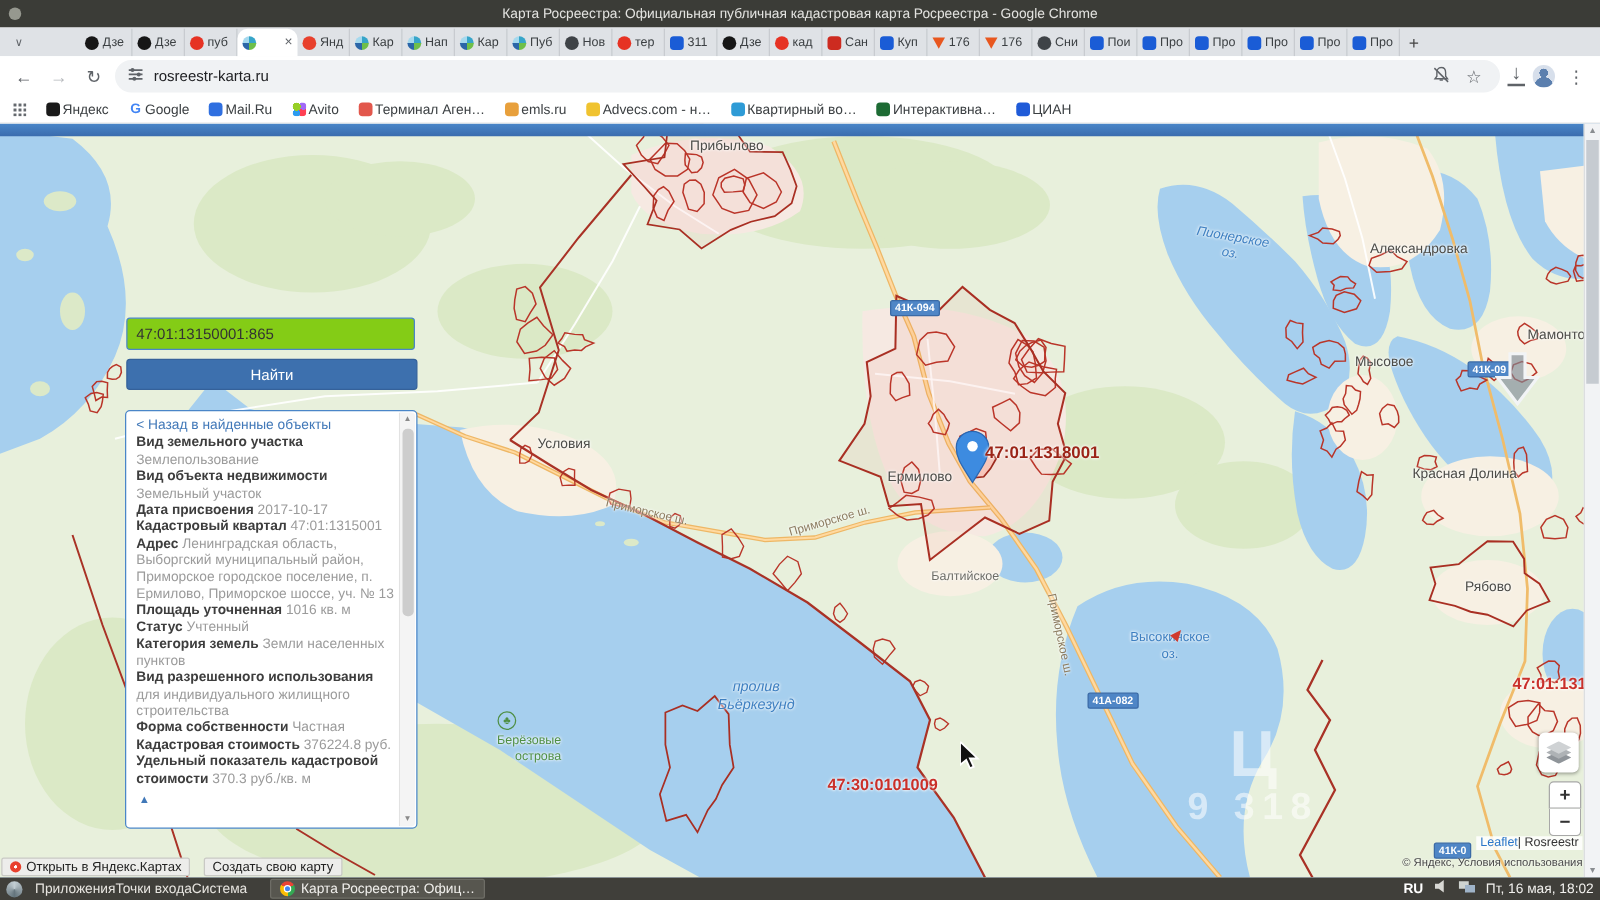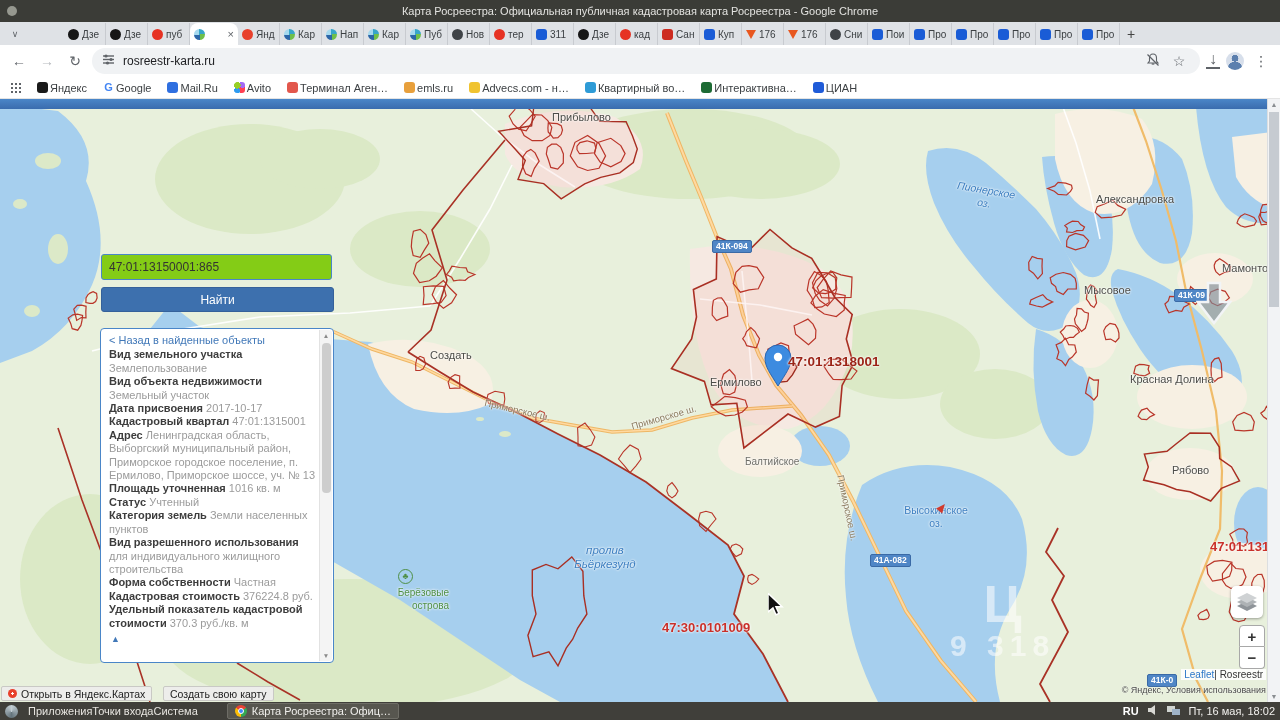--- a/index.html
+++ b/index.html
@@ -103,21 +103,21 @@
 
 #pg-scroll{position:absolute;right:0;top:0;width:13px;height:603px;background:#f2f3f5;border-left:1px solid #dcdee0;z-index:40}
 #pg-scroll .sarr{font-size:7px;color:#8a8d91}
 #pg-thumb{position:absolute;left:1px;width:10px;top:13px;height:195px;background:#c6cbd1}
 
 
 #taskbar{position:absolute;left:0;bottom:0;width:1280px;height:18px;background:#403f3a;display:flex;align-items:center;padding:0 5px;gap:10px;z-index:100}
 #tb-logo{width:13px;height:13px;border-radius:50%;background:conic-gradient(#c3ced4,#64747c,#c3ced4);flex:none}
 #tb-menus{display:flex;}
 .tb-menu{font-size:11px;color:#e7e5e0;white-space:nowrap}
-#tb-win{display:flex;align-items:center;gap:5px;background:#57564f;border:1px solid #6e6d66;border-radius:2px;height:16px;padding:0 7px;margin-left:19px}
+#tb-win{display:flex;align-items:center;gap:5px;background:#57564f;border:1px solid #6e6d66;border-radius:2px;height:16px;padding:0 7px;margin-left:8px}
 #chrome-ic{position:relative;width:12px;height:12px;border-radius:50%;flex:none;background:conic-gradient(from -60deg,#e94335 0 33%,#34a853 33% 66%,#fbbc05 66%)}
 #chrome-ic span{position:absolute;inset:3px;background:#4285f4;border:1px solid #fff;border-radius:50%}
 #tb-win-title{font-size:11px;color:#f0efec;white-space:nowrap}
 #tb-right{margin-left:auto;display:flex;align-items:center;gap:8px}
 #tb-lang{font-size:11px;font-weight:bold;color:#fff}
 #tb-clock{font-size:11px;color:#f2f1ee;white-space:nowrap}
 </style>
 </head>
 <body>
 
@@ -446,21 +446,21 @@
         <path d="M778,287 C770,274 765,268 765,259 A13,13 0 1 1 791,259 C791,268 786,274 778,287 Z" fill="#3d8be0" stroke="#2a67b2" stroke-width="1"></path>
         <circle cx="778" cy="258" r="4.2" fill="#fff"></circle>
       </svg>
     <div id="siteheader"></div>
     <div id="watermark">
       <span id="wm1">Ц</span>
       <span id="wm2">9 318</span>
     </div>
     <div id="map-labels">
         <div class="mlbl mlbl-place" style="left: 552px; top: 12px;">Прибылово</div>
-        <div class="mlbl mlbl-place" style="left: 430px; top: 250px;">Создать</div>
+        <div class="mlbl mlbl-place" style="left: 430px; top: 250px;">Условия</div>
         <div class="mlbl mlbl-place" style="left: 710px; top: 277px;">Ермилово</div>
         <div class="mlbl mlbl-place-small" style="left: 745px; top: 357px;">Балтийское</div>
         <div class="mlbl mlbl-place" style="left: 1096px; top: 94px;">Александровка</div>
         <div class="mlbl mlbl-place" style="left: 1182px; top: 163px; padding-left: 40px;">Мамонтовка</div>
         <div class="mlbl mlbl-place" style="left: 1084px; top: 185px;">Мысовое</div>
         <div class="mlbl mlbl-place" style="left: 1130px; top: 274px;">Красная Долина</div>
         <div class="mlbl mlbl-place" style="left: 1172px; top: 365px;">Рябово</div>
         <div class="mlbl mlbl-water" style="left: 948px; top: 78px; transform: rotate(10deg);">Пионерское
 оз.</div>
         <div class="mlbl mlbl-water-big" style="left: 545px; top: 444px;">пролив

